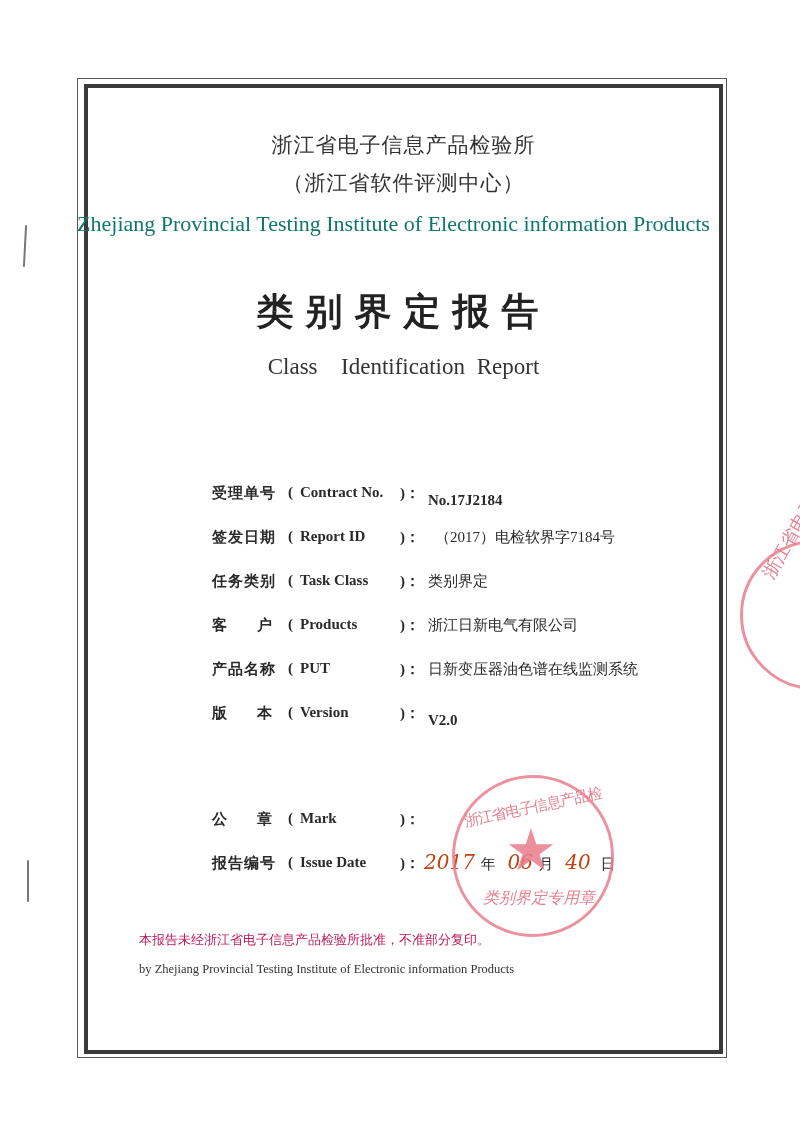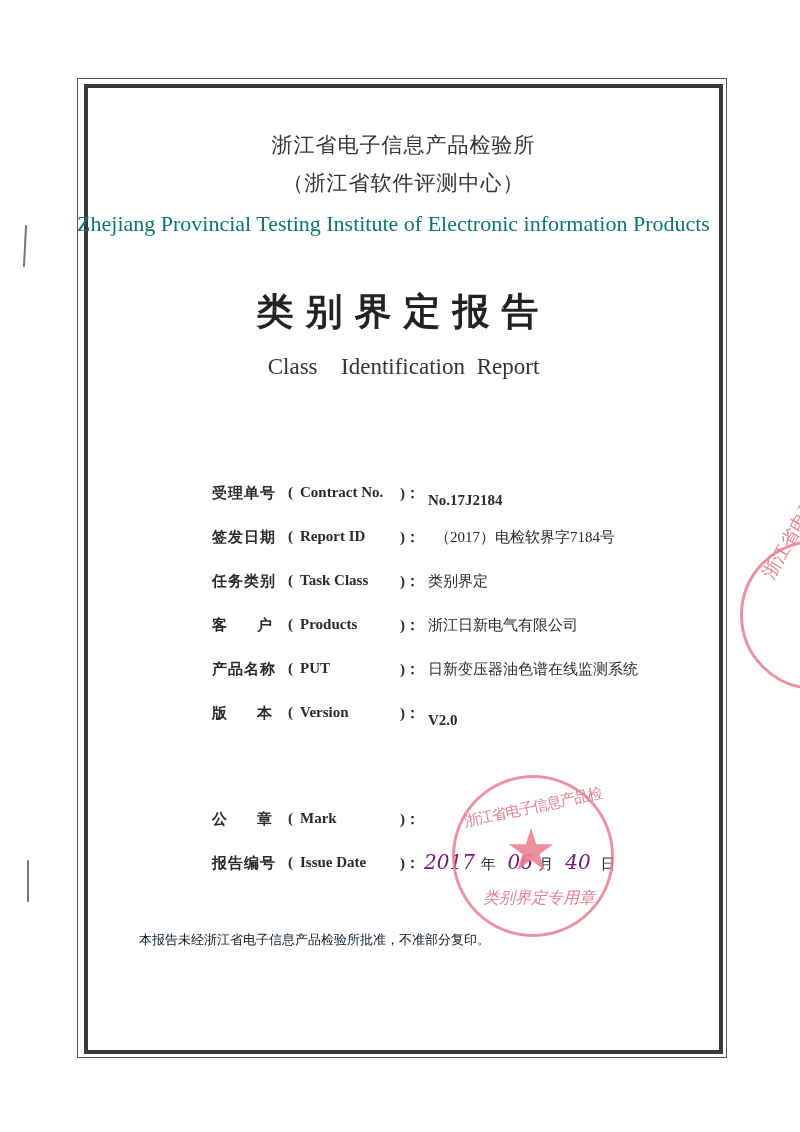--- a/index.html
+++ b/index.html
@@ -18,22 +18,22 @@
   .title-en { top:354px; font-size:23px; color:#333; word-spacing:6px; }
   .fields { position:absolute; left:212px; top:480px; }
   .row { position:absolute; left:0; height:24px; white-space:nowrap; font-size:15px; }
   .lbl-cn { position:absolute; left:0; width:82px; font-weight:bold; letter-spacing:1px;font-family:Liberation Mono, monospace; }
   .lbl-cn.spaced { letter-spacing:0; }
   .paren-open { position:absolute; left:76px; font-weight:bold; }
   .lbl-en { position:absolute; left:88px; width:100px; text-align:left; font-weight:bold; }
   .paren-close { position:absolute; left:188px; font-weight:bold; }
   .value { position:absolute; left:216px; }
   .value.bold { font-weight:bold;margin-top:8px; }
-  .handwritten { font-family:"DejaVu Serif", serif; font-style:italic; font-size:20px; color:#701a75; }
-  .foot-cn { position:absolute; left:139px; top:931px; font-size:13px; color:#0f172a; }
+  .handwritten { font-family:"DejaVu Serif", serif; font-style:italic; font-size:20px; color:#c2410c; }
+  .foot-cn { position:absolute; left:139px; top:931px; font-size:13px; color:#be185d; }
   .foot-en { position:absolute; left:139px; top:961px; font-size:12.5px; color:#333; line-height:17px; }
   .seal { position:absolute; border:3px solid #e88090; border-radius:50%; box-sizing:border-box; opacity:0.85; }
   .seal-text { position:absolute; color:#e06a7c; font-size:18px; }
   .star { position:absolute; color:#e87c8c; font-size:58px; }
 </style>
 </head>
 <body>
 
 <div class="scan-mark" style="left:24px;top:225px;height:42px;transform:rotate(3deg);"></div>
 <div class="scan-mark" style="left:27px;top:860px;height:42px;"></div>
@@ -118,13 +118,14 @@
   <span class="star" style="left:50px;top:38px;">★</span>
   <span class="seal-text" style="left:28px;top:110px;font-size:16px;white-space:nowrap;font-style:italic;">类别界定专用章</span>
 </div>
 
 <div class="seal" style="left:740px;top:540px;width:150px;height:150px;">
   <span class="seal-text" style="left:14px;top:28px;font-size:18px;transform:rotate(-60deg);transform-origin:left top;white-space:nowrap;">浙江省电子信息产品检验所</span>
 </div>
 
 <div class="foot-cn">本报告未经浙江省电子信息产品检验所批准，不准部分复印。</div>
 <div class="foot-en">
+  <div>by Zhejiang Provincial Testing Institute of Electronic information Products</div>
 </div>
 
 </body></html>

